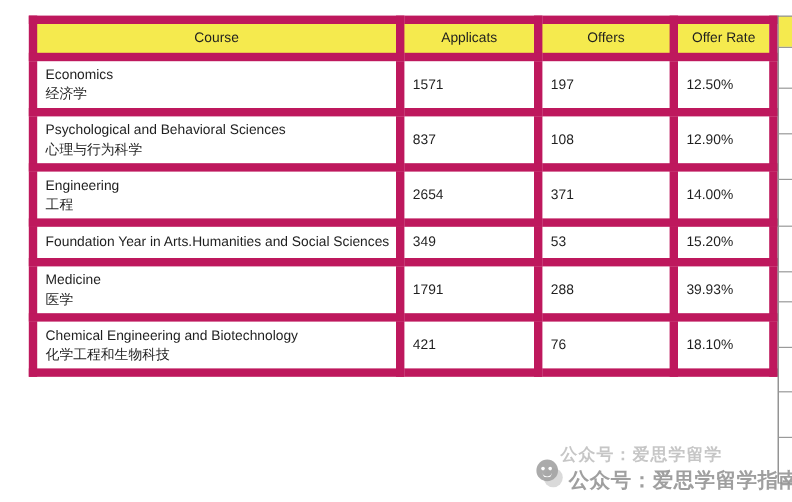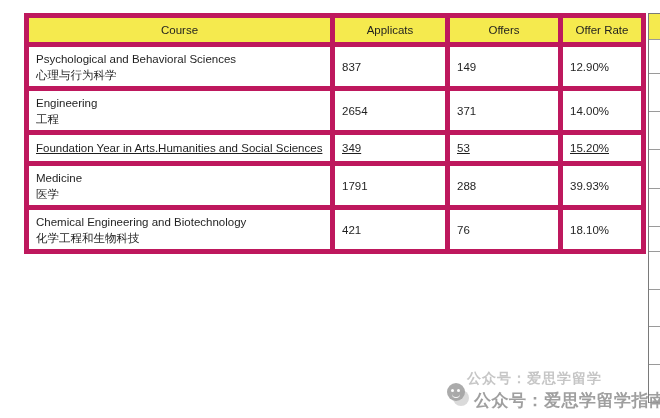--- a/index.html
+++ b/index.html
@@ -18,41 +18,41 @@
     position: absolute;
     left: 24px;
     top: 13px;
     width: 617px;
     border-collapse: collapse;
     table-layout: fixed;
     background: #ffffff;
     border: 2px solid #2f2f2f;
   }
   table.grid th, table.grid td {
-    border: 5px solid #be185d;
+    border: 7px solid #be185d;
     font-size: 11.5px;
     color: var(--text-color, #1f1f1f);
     overflow: hidden;
     white-space: nowrap;
   }
   table.grid th {
     background: var(--header-bg, #f5ea4e);
     height: 22px;
     text-align: center;
     font-weight: normal;
     padding: 1px 4px;
   }
   table.grid td {
     padding: 2px 7px;
     vertical-align: middle;
     text-align: left;
     line-height: 16px;
   }
   tr.row-double td { height: 35px; }
-  tr.row-single td { height: 22px; text-decoration: underline; }
+  tr.row-single td { height: 22px; }
   .course-en, .course-zh { line-height: 16px; }
 
   
   .cutoff-fragment {
     position: absolute;
     left: 648px;
     top: 13px;
     width: 12px;
     height: 389px;
     border-left: 1px solid #7a7a7a;
@@ -144,25 +144,34 @@
       <tr>
         <th>Course</th>
         <th>Applicats</th>
         <th>Offers</th>
         <th>Offer Rate</th>
       </tr>
     </thead>
     <tbody>
       <tr class="row-double">
         <td>
+          <div class="course-en">Economics</div>
+          <div class="course-zh">经济学</div>
+        </td>
+        <td>1571</td>
+        <td>197</td>
+        <td>12.50%</td>
+      </tr>
+      <tr class="row-double">
+        <td>
           <div class="course-en">Psychological and Behavioral Sciences</div>
           <div class="course-zh">心理与行为科学</div>
         </td>
         <td>837</td>
-        <td>149</td>
+        <td>108</td>
         <td>12.90%</td>
       </tr>
       <tr class="row-double">
         <td>
           <div class="course-en">Engineering</div>
           <div class="course-zh">工程</div>
         </td>
         <td>2654</td>
         <td>371</td>
         <td>14.00%</td>

